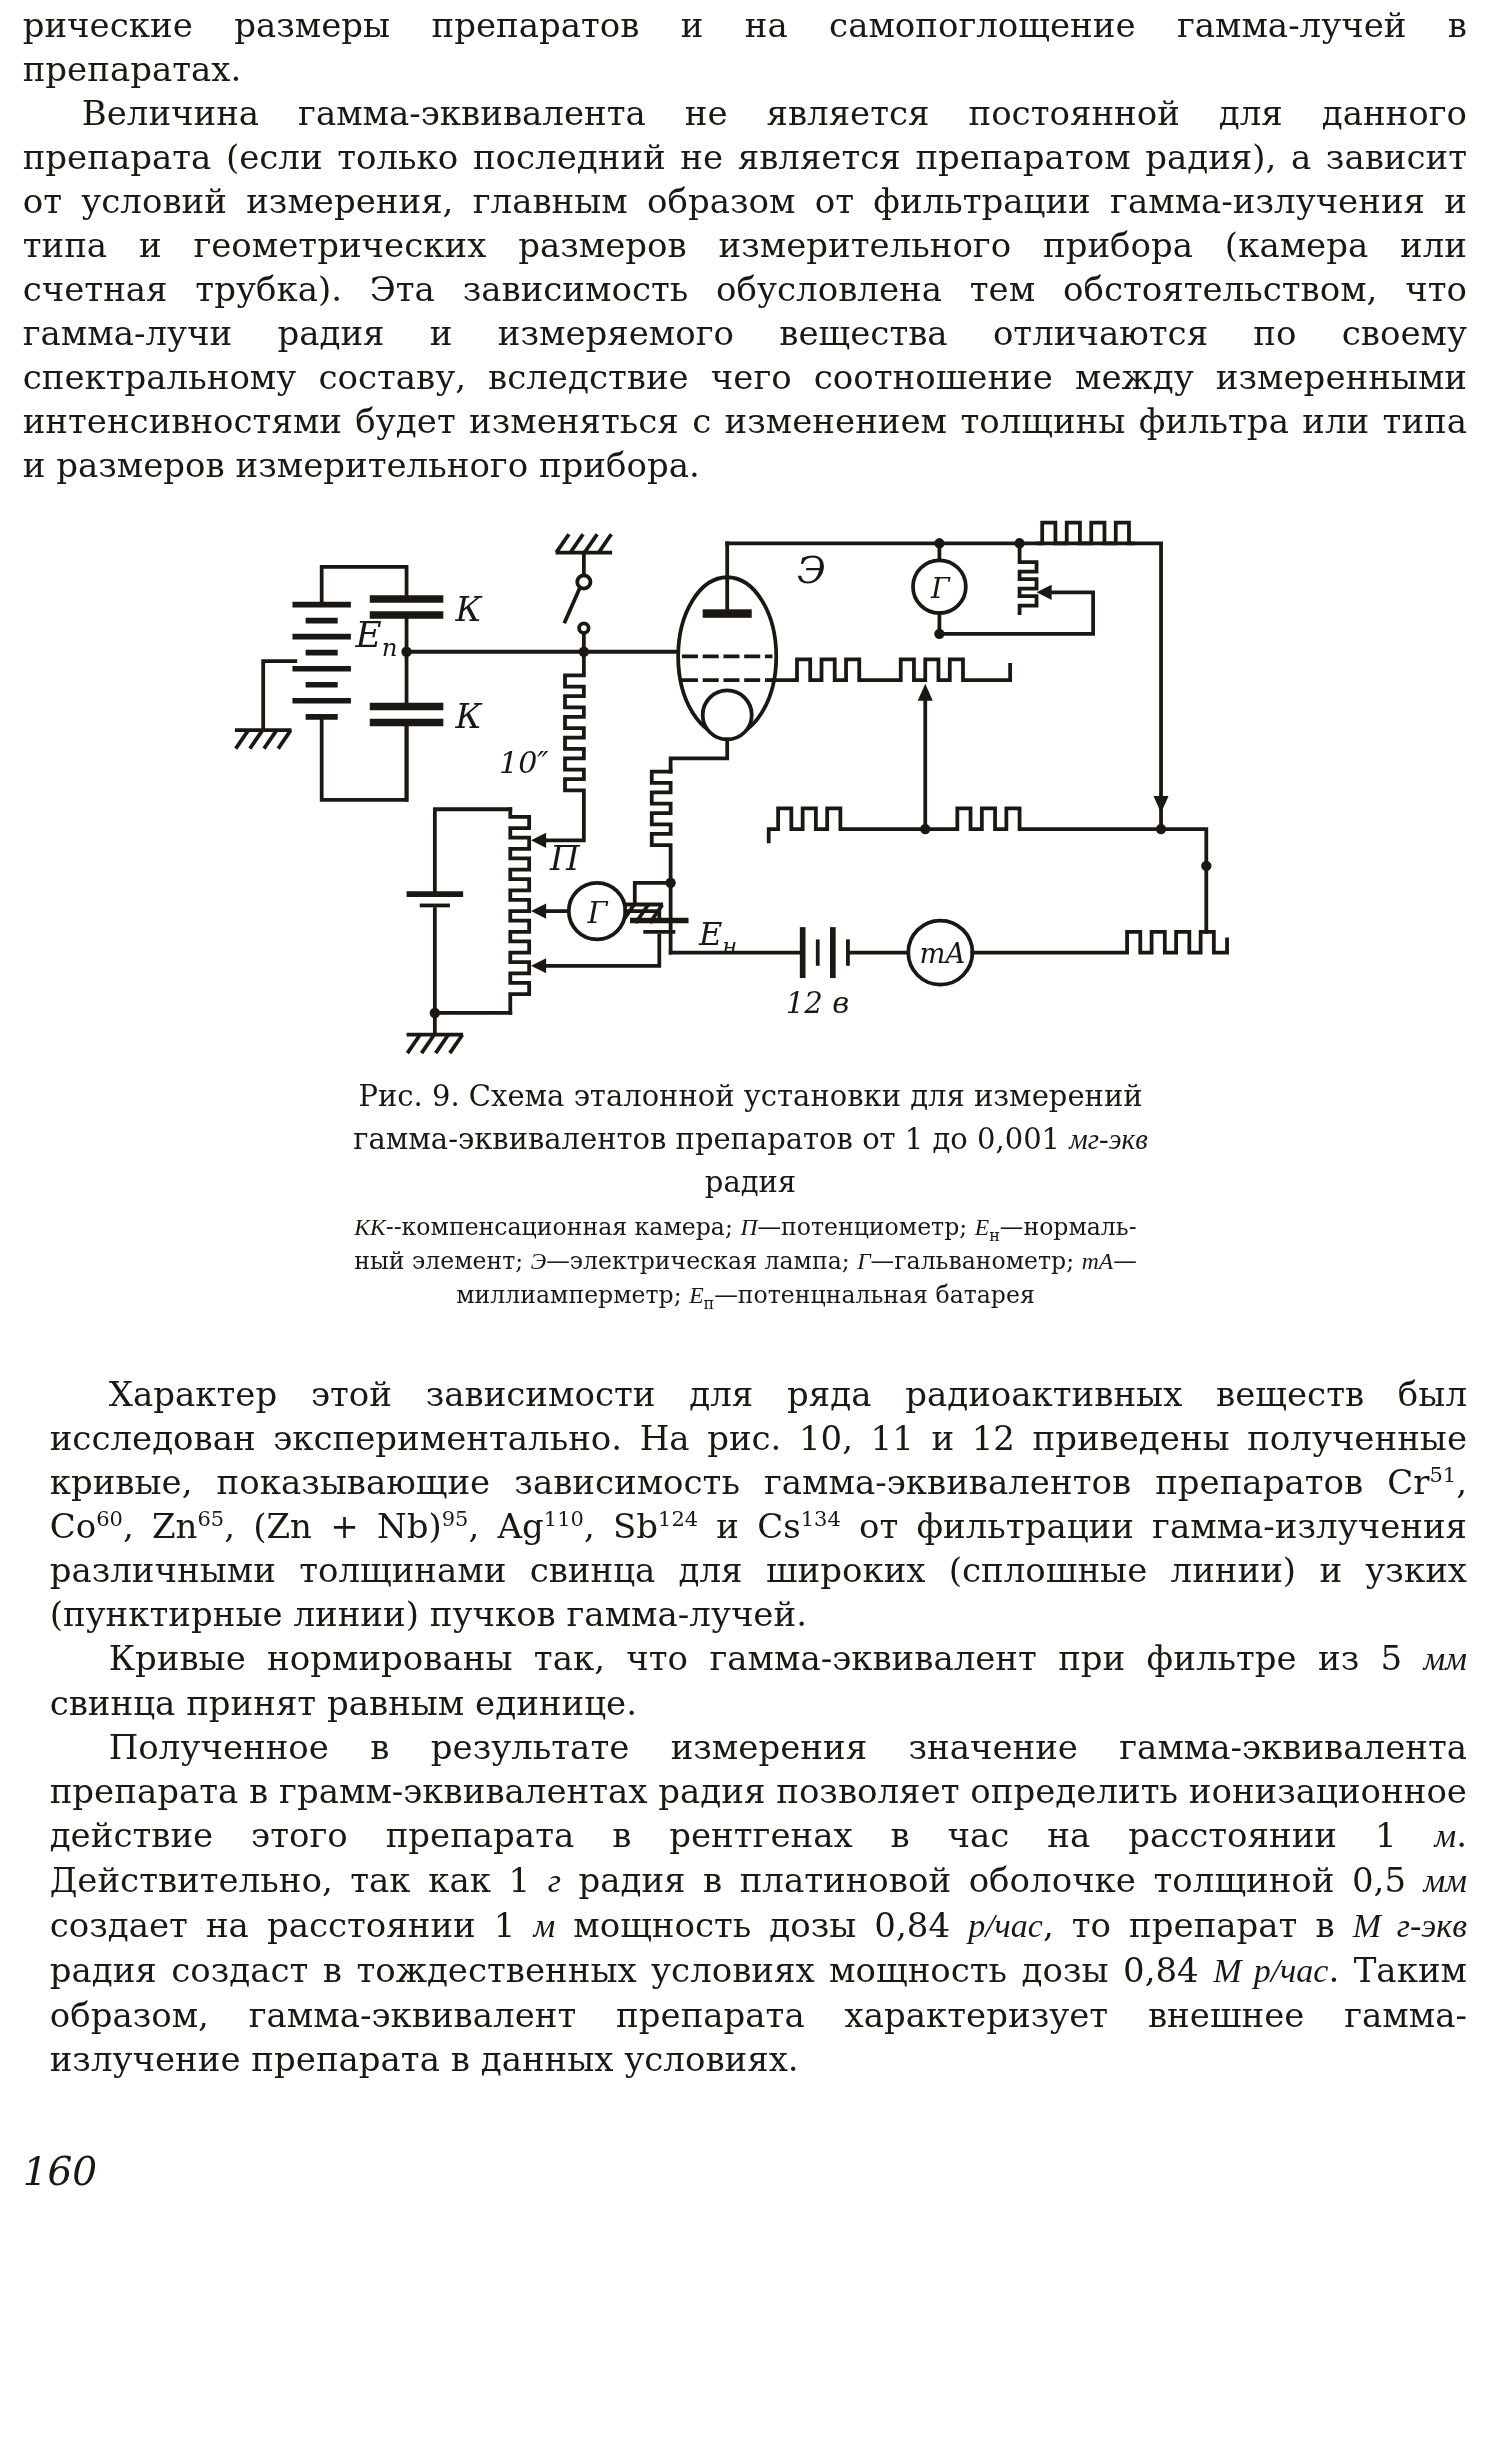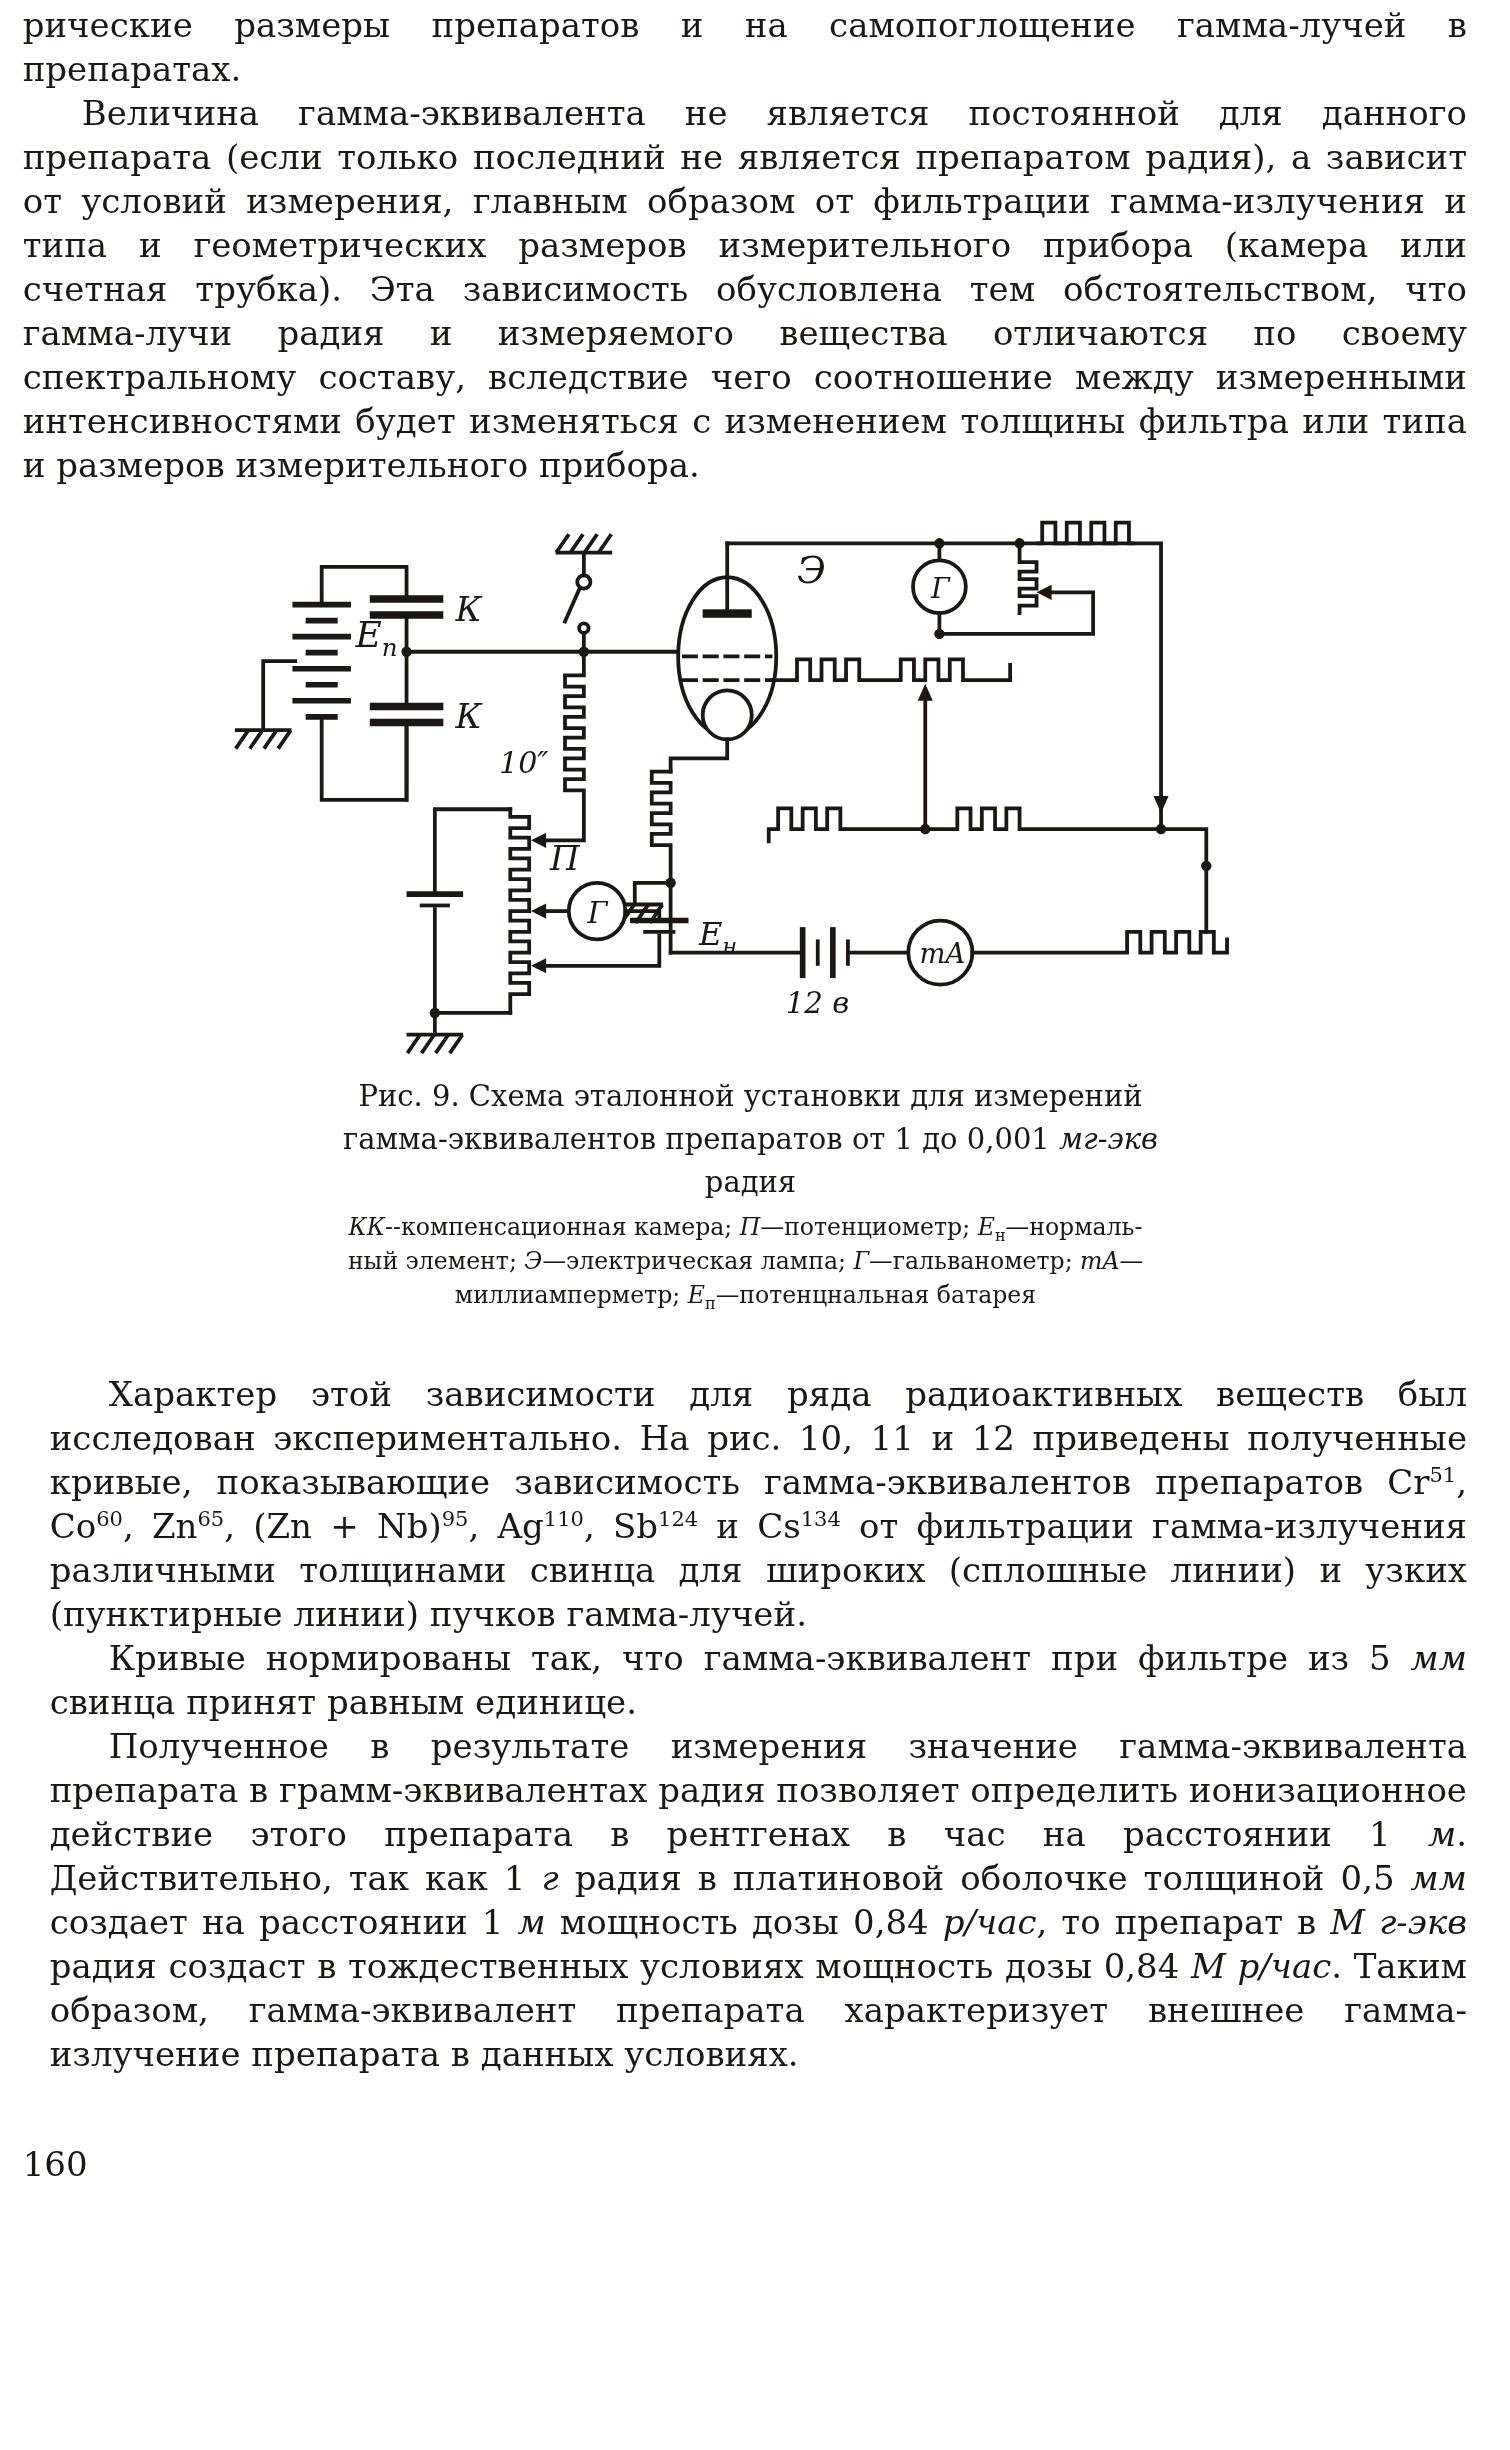--- a/index.html
+++ b/index.html
@@ -9,36 +9,36 @@
     overflow:hidden;
   }
   .text-block{
     padding:0 43px 0 22.7px;
     font-size:34px;line-height:44px;
     text-align:justify;
   }
   .text-block p{margin:0;}
   .text-block p.ind{text-indent:59px;}
   #para-1{padding-top:3px;}
-  i{font-style:italic;}
+  i{font-style:italic;font-family:Liberation Serif, serif;}
   sup{font-size:21px;line-height:0;}
   sub{font-size:21px;line-height:0;}
   .figure-wrap{margin:28px 0 0 142px;width:1227px;height:547px;}
   svg{display:block;}
   .caption{
     margin:13.2px 66px 0 57px;text-align:center;
     font-size:29px;line-height:43px;
   }
   .legend{
     margin:5.7px 85px 0 66px;text-align:center;
     font-size:23.6px;line-height:34px;
   }
   .legend sub{font-size:16px;}
   .body-after{margin-top:60px;margin-left:27px;}
-  .pagenum{margin:68px 0 0 22.7px;font-size:34px;}
+  .pagenum{margin:68px 0 0 22.7px;font-size:39px;font-style:italic;}
   .svg-label{font-family:"DejaVu Serif","Liberation Serif",serif;font-style:italic;}
 </style>
 </head>
 <body>
 
 <div class="text-block">
   <p id="para-1">рические размеры препаратов и на самопоглощение гамма-лучей в препаратах.</p>
   <p class="ind">Величина гамма-эквивалента не является постоянной для данного препарата (если только последний не является препаратом радия), а зависит от условий измерения, главным образом от фильтрации гамма-излучения и типа и геометрических размеров измерительного прибора (камера или счетная трубка). Эта зависимость обусловлена тем обстоятельством, что гамма-лучи радия и измеряемого вещества отличаются по своему спектральному составу, вследствие чего соотношение между измеренными интенсивностями будет изменяться с изменением толщины фильтра или типа и размеров измерительного прибора.</p>
 </div>
 

